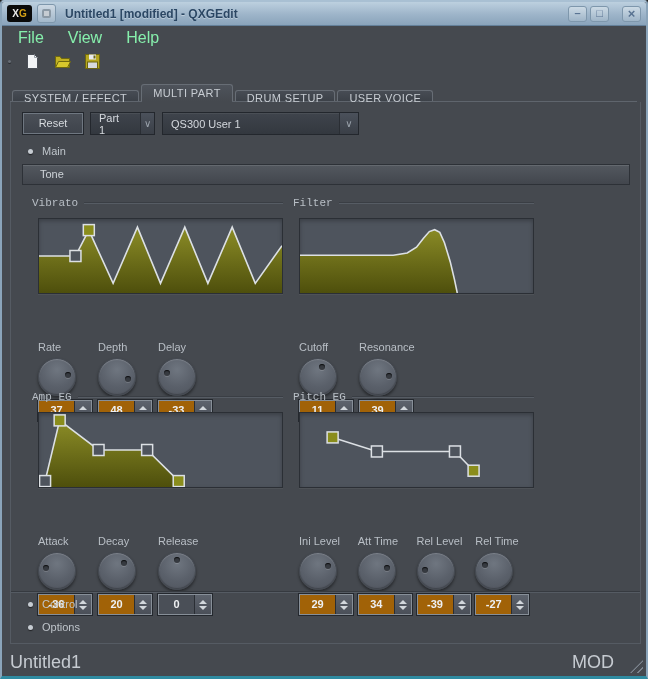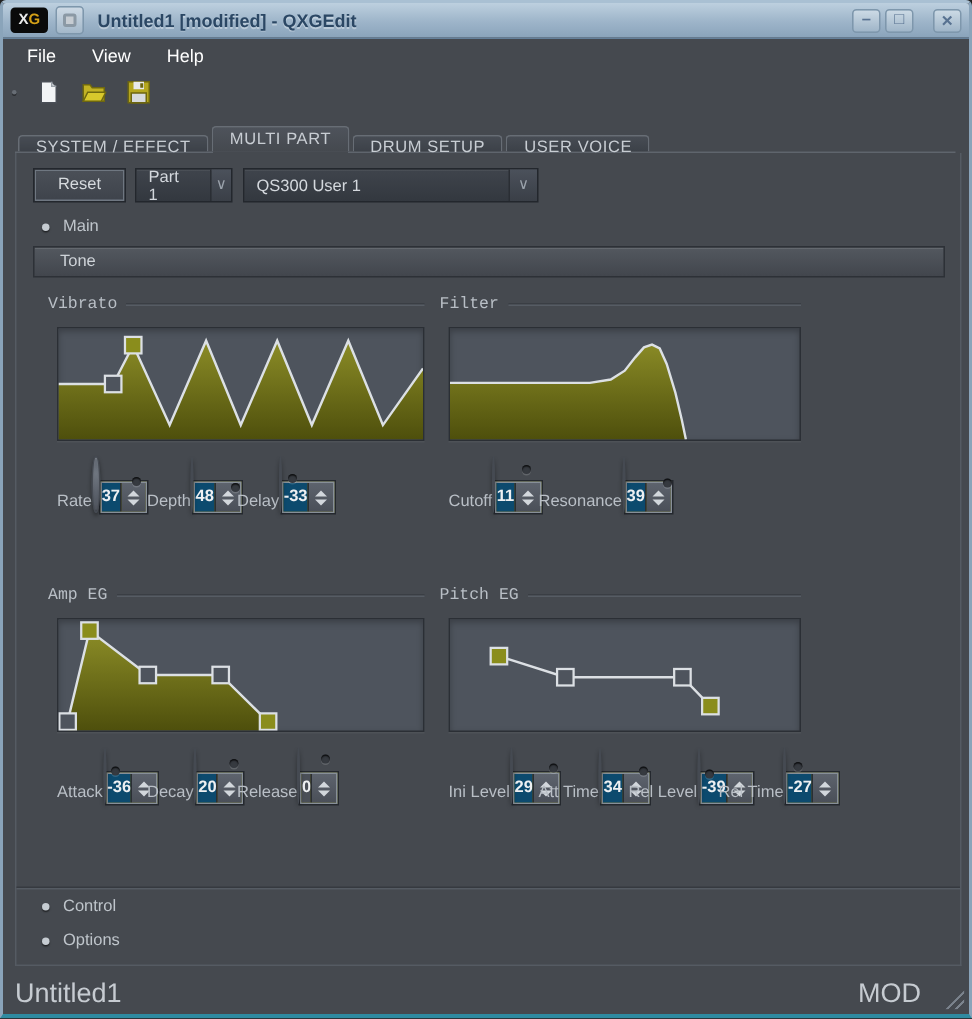--- a/index.html
+++ b/index.html
@@ -44,21 +44,21 @@
     display:flex; align-items:center; justify-content:center; line-height:1;
   }
   .win-btn.close { margin-left:10px; font-size:13px; }
   .win-group { display:flex; gap:3px; align-items:center; }
 
   
   .menubar {
     position:absolute; left:0; right:0; top:25px; height:21px;
     display:flex; align-items:center; padding-left:4px;
   }
-  .menu-item { color:#ffffff; font-size:12px; padding:0 12px; line-height:21px; }
+  .menu-item { color:#86efac; font-size:16px; padding:0 12px; line-height:21px; }
   .toolbar {
     position:absolute; left:0; right:0; top:46px; height:26px;
     display:flex; align-items:center; gap:13px; padding-left:6px;
   }
   .tb-grip { width:3px; height:3px; border-radius:50%; background:#676d75; box-shadow:0 1px 0 rgba(0,0,0,.4); }
   .tb-icon { width:17px; height:17px; display:block; }
 
   
   .tabbar {
     position:absolute; left:8px; right:9px; top:82px; height:18px;
@@ -131,38 +131,38 @@
 
   .chart {
     margin-left:6px; margin-top:9px; height:76px; position:relative;
     background:#4e545d; border:1px solid #2b2f35;
     box-shadow:inset 0 2px 4px rgba(0,0,0,.25), 0 1px 0 rgba(255,255,255,.05);
   }
   .chart svg { position:absolute; inset:0; width:100%; height:100%; display:block; }
   .chart-l { width:245px; } .chart-r { width:235px; }
 
   .params { display:flex; margin-left:6px; margin-top:7px; }
-  .param { width:60px; display:flex; flex-direction:row; align-items:flex-end; }
+  .param { width:60px; display:flex; flex-direction:column; align-items:flex-start;margin-top:40px; }
   .param-label { font-size:11px; color:#b9bfc6; height:14px; white-space:nowrap; }
   .knob {
     width:38px; height:38px; border-radius:50%; margin-top:3px; position:relative;
     background:radial-gradient(circle at 50% 30%, #6f7680, #5a606a 55%, #4f545d 100%);
     border:1px solid #454a52;
     box-shadow:0 2px 3px rgba(0,0,0,.45), inset 0 1px 1px rgba(255,255,255,.18), inset 0 -1px 1px rgba(0,0,0,.25);
   }
   .knob-dot {
     position:absolute; width:6px; height:6px; border-radius:50%; background:#363a40;
     box-shadow:inset 0 1px 1px rgba(0,0,0,.8), 0 1px 0 rgba(255,255,255,.15);
   }
   .spin {
     margin-top:4px; width:54px; height:21px; display:flex;
     border:1px solid #878f98; box-shadow:0 0 0 1px #24282e; background:#5f6013;
   }
   .spin-value {
-    flex:1; background:#0c4a6e; color:#eef0f2; font-size:11px; font-weight:bold;
+    flex:1; background:#a16207; color:#eef0f2; font-size:11px; font-weight:bold;
     text-align:center; line-height:19px;
   }
   .spin.zero .spin-value { background:#4a4f57; }
   .spin-btn {
     width:17px; display:flex; flex-direction:column; align-items:center; justify-content:center; gap:2px;
     border-left:1px solid #2a2e34; background:linear-gradient(#5d636d,#4a4f58);
   }
   .tri-up { width:0; height:0; border-left:4px solid transparent; border-right:4px solid transparent; border-bottom:4px solid #d2d7dc; }
   .tri-down { width:0; height:0; border-left:4px solid transparent; border-right:4px solid transparent; border-top:4px solid #d2d7dc; }
 

